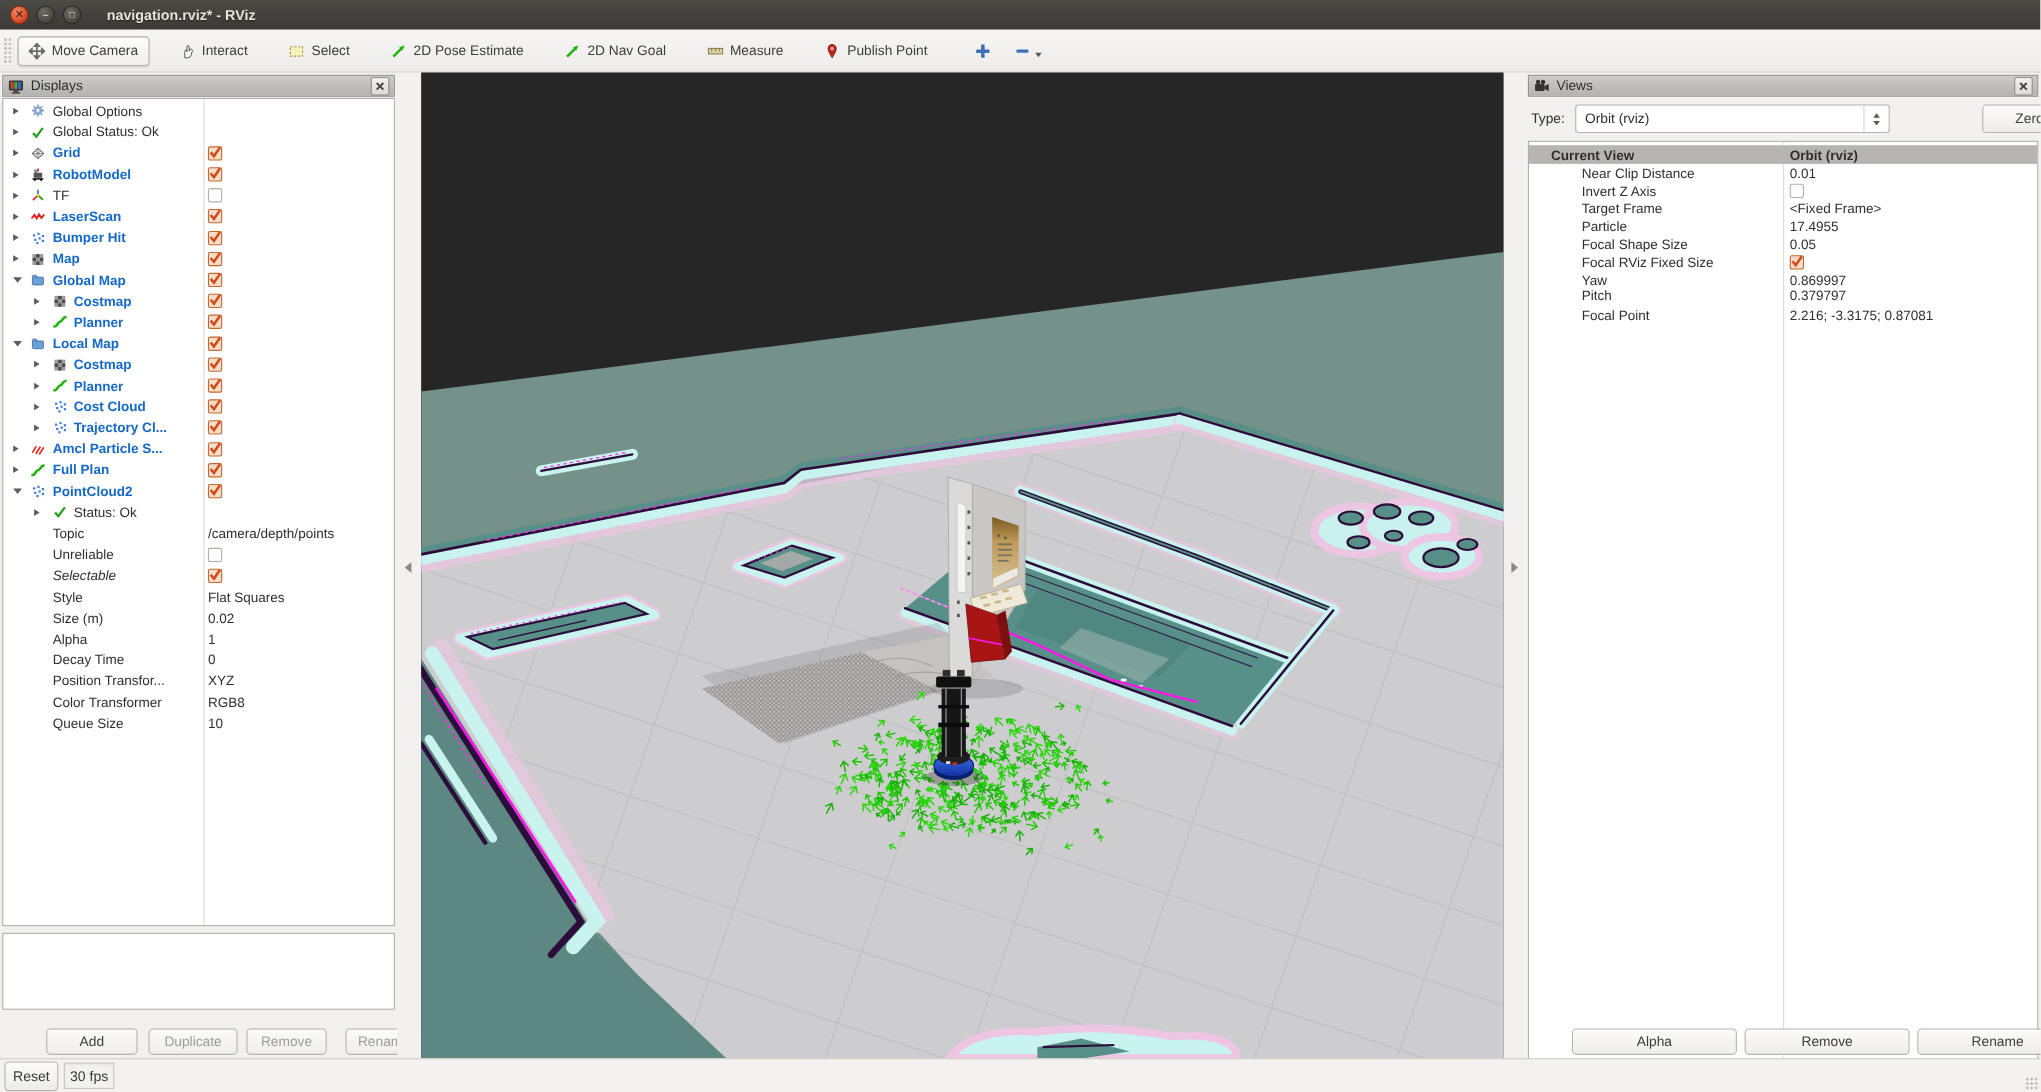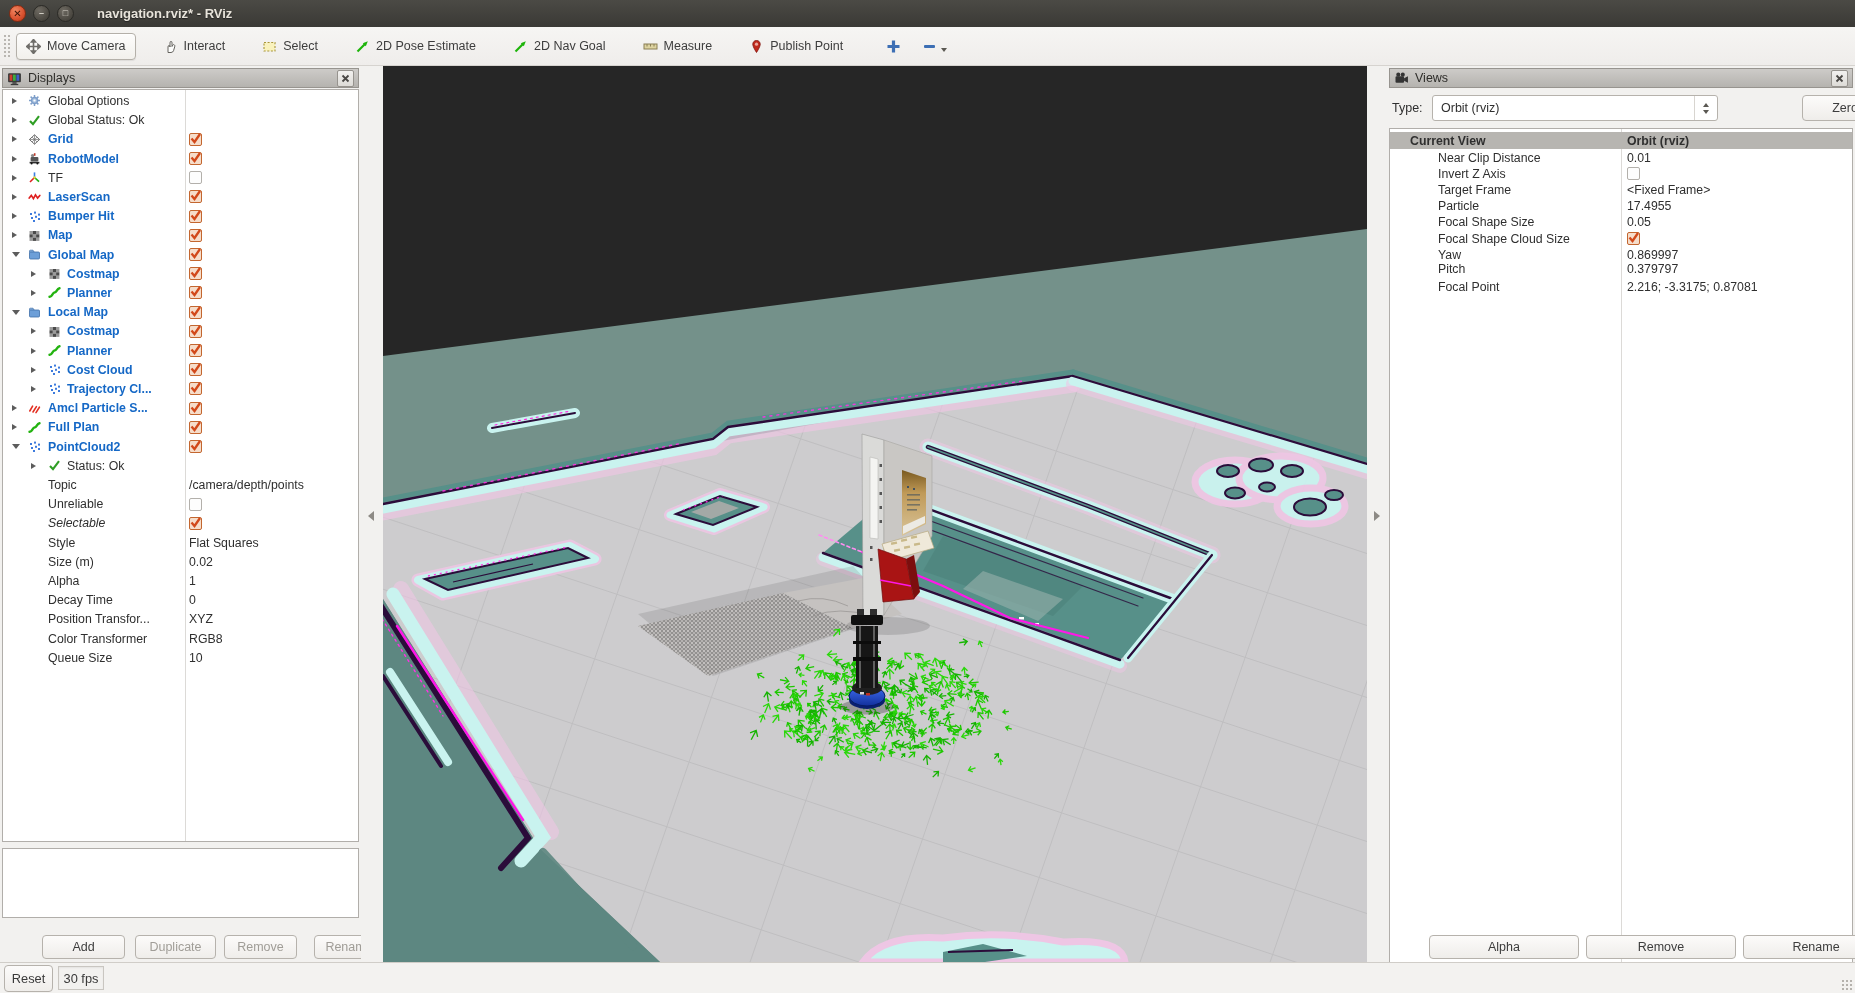--- a/index.html
+++ b/index.html
@@ -1201,21 +1201,21 @@
       </div>
       <div class="vrow" style="top: 69.3px;">
         <span class="vlabel" style="left:48px">Particle</span>
         <span class="vval" style="">17.4955</span>
       </div>
       <div class="vrow" style="top: 85.4px;">
         <span class="vlabel" style="left:48px">Focal Shape Size</span>
         <span class="vval" style="">0.05</span>
       </div>
       <div class="vrow" style="top: 101.5px;">
-        <span class="vlabel" style="left:48px">Focal Shape Cloud Size</span>
+        <span class="vlabel" style="left:48px">Focal RViz Fixed Size</span>
         <span class="cb cbv on">
           <svg width="13" height="13" viewBox="0 0 13 13">
             <path d="M2.5,6.5 L5.5,10 L11,2" stroke="#d2491a" stroke-width="2.3" fill="none"></path>
           </svg>
         </span>
       </div>
       <div class="vrow" style="top: 117.6px;">
         <span class="vlabel" style="left:48px">Yaw</span>
         <span class="vval" style="">0.869997</span>
       </div>

